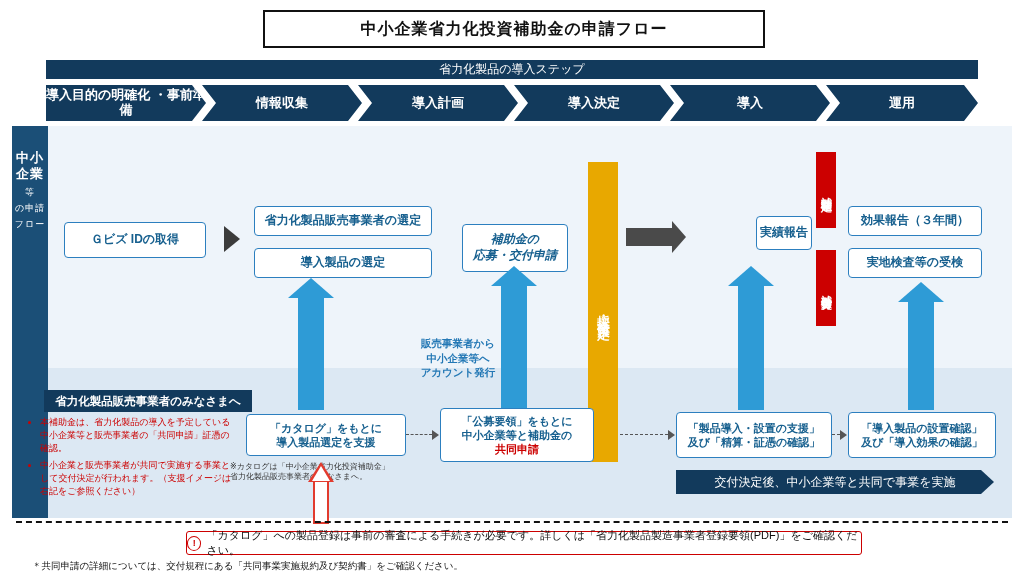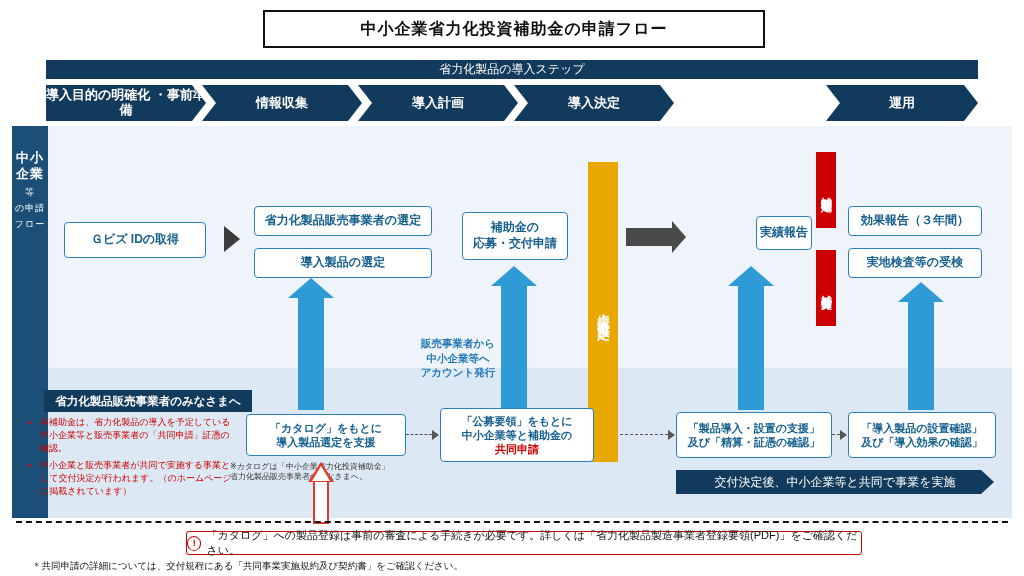--- a/index.html
+++ b/index.html
@@ -184,20 +184,21 @@
 
   <div class="title">中小企業省力化投資補助金の申請フロー</div>
 
   <div class="steps-head">省力化製品の導入ステップ</div>
   <div class="steps-row">
     <div class="chev first" style="left:0;width:160px;">導入目的の明確化
 ・事前準備</div>
     <div class="chev" style="left:156px;width:160px;">情報収集</div>
     <div class="chev" style="left:312px;width:160px;">導入計画</div>
     <div class="chev" style="left:468px;width:160px;">導入決定</div>
+    <div class="chev" style="left:624px;width:160px;">導入</div>
     <div class="chev" style="left:780px;width:152px;">運用</div>
   </div>
 
   <div class="panel"></div>
   <div class="panel2"></div>
   <div class="sideband"></div>
   <div class="sideband2"></div>
   <div class="side-text">
     <span>中小企業</span><br>
     <span class="sm">等</span><br>
@@ -208,21 +209,21 @@
     <span>採択・交付決定</span>
   </div>
 
   <div class="box blue" style="left:64px;top:222px;width:140px;height:34px;">Ｇビズ IDの取得</div>
 
   <div class="tri-right" style="left:224px;top:226px;"></div>
 
   <div class="box blue" style="left:254px;top:248px;width:176px;height:28px;">導入製品の選定</div>
   <div class="box blue" style="left:254px;top:206px;width:176px;height:28px;">省力化製品販売事業者の選定</div>
 
-  <div class="box blue" style="left:462px;top:212px;width:104px;height:46px;white-space:pre-line;">補助金の
+  <div class="box blue" style="left:462px;top:224px;width:104px;height:46px;white-space:pre-line;font-style:italic;">補助金の
 応募・交付申請</div>
 
   <div class="gray-arrow" style="left:626px;top:228px;width:46px;"></div>
 
   <div class="box blue" style="left:756px;top:216px;width:54px;height:32px;">実績報告</div>
 
   <div class="redbox" style="left:816px;top:152px;width:20px;height:76px;">補助額確定</div>
   <div class="redbox" style="left:816px;top:250px;width:20px;height:76px;">補助金交付</div>
 
   <div class="box blue" style="left:848px;top:206px;width:132px;height:28px;">効果報告（３年間）</div>
@@ -246,21 +247,21 @@
   </div>
 
   <div class="note-blue" style="left:400px;top:320px;width:116px;white-space:pre-line;">販売事業者から
 中小企業等へ
 アカウント発行</div>
 
   <div class="seller-head">省力化製品販売事業者のみなさまへ</div>
   <div class="seller-body">
     <ul>
       <li>本補助金は、省力化製品の導入を予定している中小企業等と販売事業者の「共同申請」証憑の確認。</li>
-      <li>中小企業と販売事業者が共同で実施する事業として交付決定が行われます。（のホームページに掲載されています）</li>
+      <li>中小企業と販売事業者が共同で実施する事業として交付決定が行われます。（支援イメージは右記をご参照ください）</li>
     </ul>
   </div>
 
   <div class="box blue sm" style="left:246px;top:414px;width:158px;height:40px;white-space:pre-line;">「カタログ」をもとに
 導入製品選定を支援</div>
   <div class="tiny-note" style="left:230px;top:462px;width:166px;white-space:pre-line;">※カタログは「中小企業省力化投資補助金」
 省力化製品販売事業者のみなさまへ。</div>
 
   <div class="box blue sm" style="left:440px;top:408px;width:152px;height:52px;flex-direction:column;white-space:pre-line;">
     <span>「公募要領」をもとに

